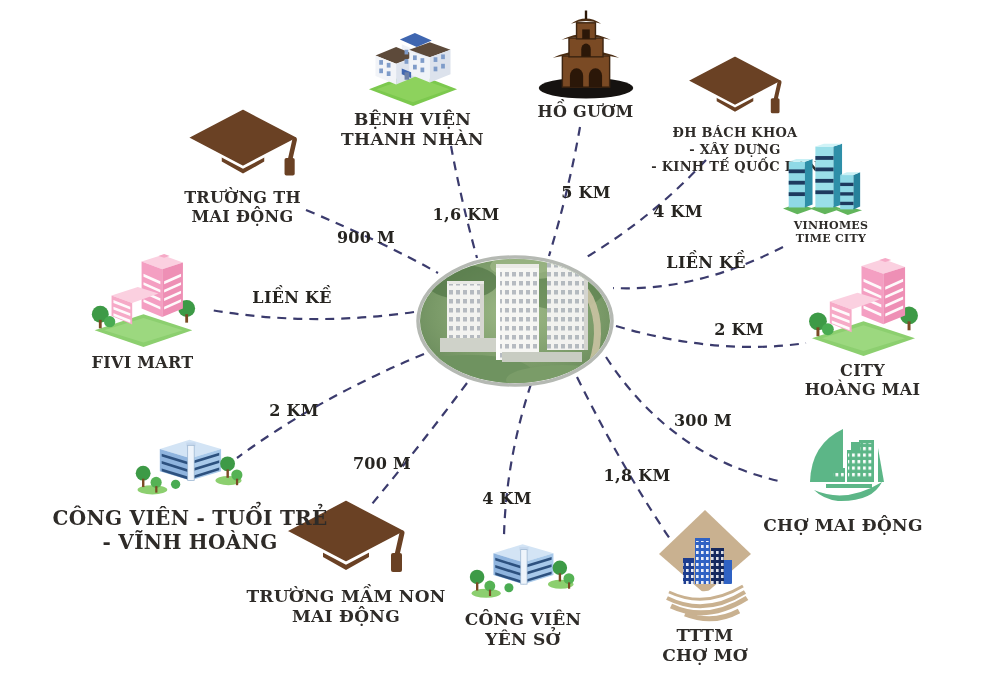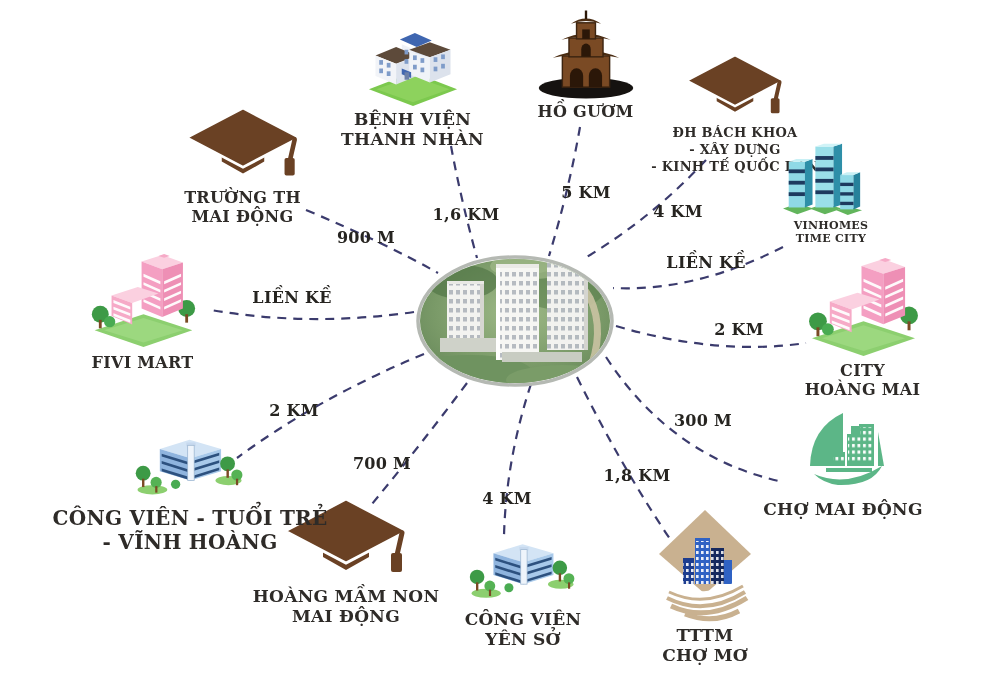--- a/index.html
+++ b/index.html
@@ -15,21 +15,21 @@
   .f15{font-size:11px;margin-left:17px;} .f12{font-size:13px;line-height:1.3;}
   .dist{position:absolute;transform:translate(-50%,-50%);font-weight:bold;font-size:16px;
         color:#262420;letter-spacing:.3px;white-space:nowrap;z-index:3;}
   
   .n0{left:150px;top:104px;width:185px;}
   .n1{left:325px;top:16px;width:175px;}
   .n2{left:503px;top:8px;width:165px;}
   .n3{left:640px;top:52px;width:190px;}
   .n4{left:745px;top:137px;width:155px;}
   .n5{left:775px;top:258px;width:175px;}
-  .n6{left:753px;top:404px;width:180px;}
+  .n6{left:753px;top:420px;width:180px;}
   .n7{left:625px;top:508px;width:160px;}
   .n8{left:433px;top:526px;width:180px;}
   .n9{left:246px;top:495px;width:200px;}
   .n10{left:86px;top:420px;width:208px;}
   .n11{left:55px;top:253px;width:175px;}
   
   .d0{left:366px;top:237px;} .d1{left:466px;top:214px;} .d2{left:586px;top:192px;}
   .d3{left:678px;top:211px;} .d4{left:706px;top:262px;} .d5{left:739px;top:329px;}
   .d6{left:703px;top:420px;} .d7{left:637px;top:475px;} .d8{left:507px;top:498px;}
   .d9{left:382px;top:463px;text-align:center;} .d10{left:294px;top:410px;} .d11{left:292px;top:297px;}
@@ -344,21 +344,21 @@
   </div>
 
   <div class="node n9">
     <svg width="132" height="88" viewBox="0 0 130 88">
       <polygon points="42,47 65,60 88,47 88,62 65,75 42,62" fill="#6a4124"></polygon>
       <polygon points="65,4 126,36 65,68 4,36" fill="#6a4124" stroke="#fff" stroke-width="3"></polygon>
       <path d="M121,38 L116,60" stroke="#6a4124" stroke-width="5" fill="none" stroke-linecap="round"></path>
       <rect x="110" y="58" width="11" height="19" rx="2" fill="#6a4124"></rect>
     </svg>
     <div class="lbl f17">
-      <span class="ln">HOÀNG MẦM NON</span>
+      <span class="ln">TRƯỜNG MẦM NON</span>
       <span class="ln">MAI ĐỘNG</span>
     </div>
   </div>
 
   <div class="node n10">
     <svg width="116" height="84" viewBox="0 0 125 88">
       <ellipse cx="22" cy="74" rx="16" ry="5" fill="#8ccf6f"></ellipse>
       <ellipse cx="104" cy="64" rx="14" ry="5" fill="#8ccf6f"></ellipse>
       <polygon points="30,30 62,20 96,30 63,40" fill="#d3e4f5"></polygon>
       <polygon points="30,30 30,54 63,64 63,40" fill="#8fb4de"></polygon>

